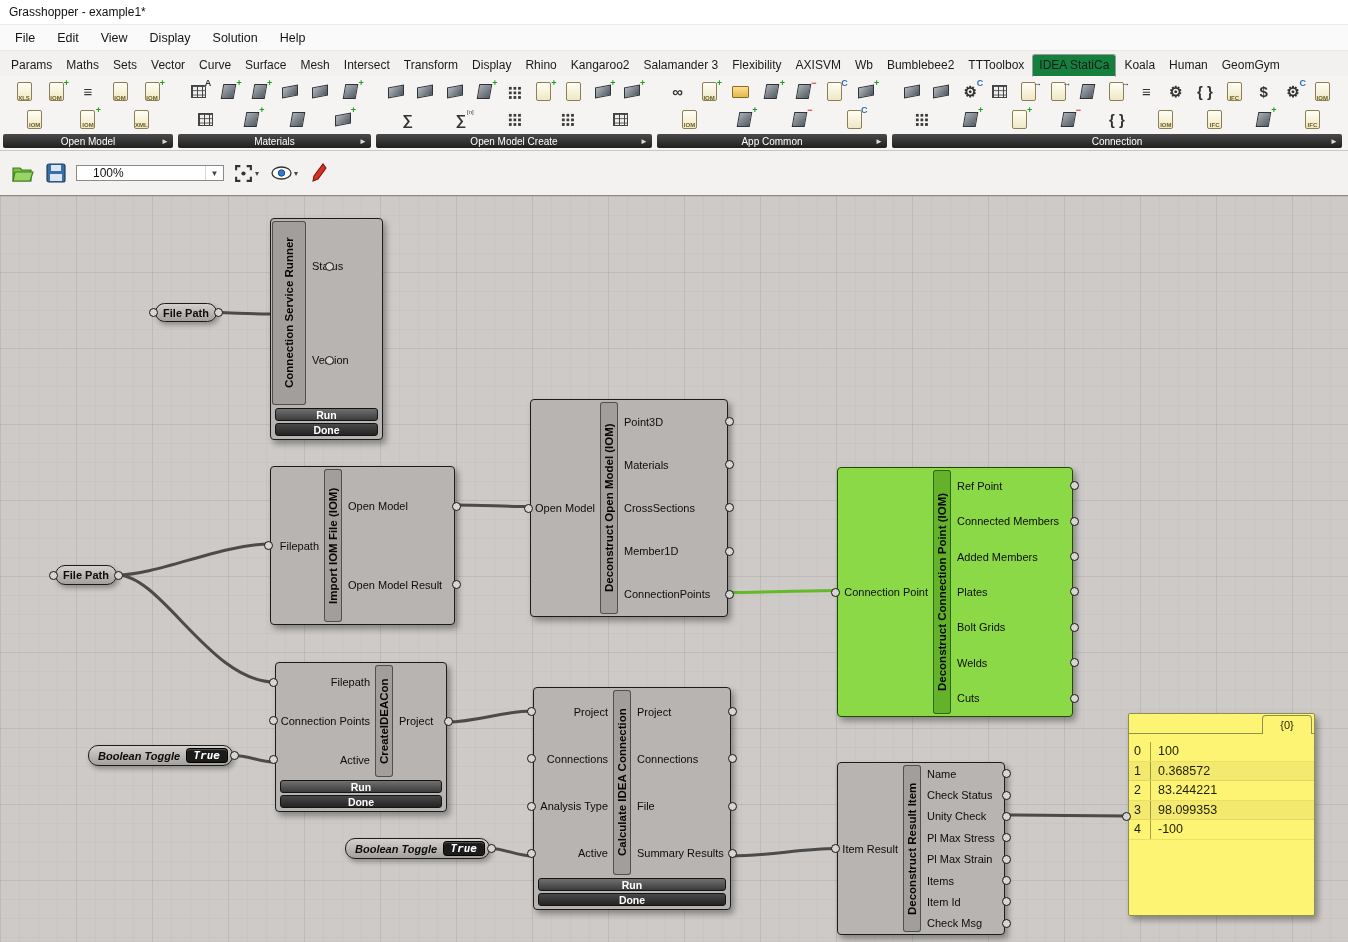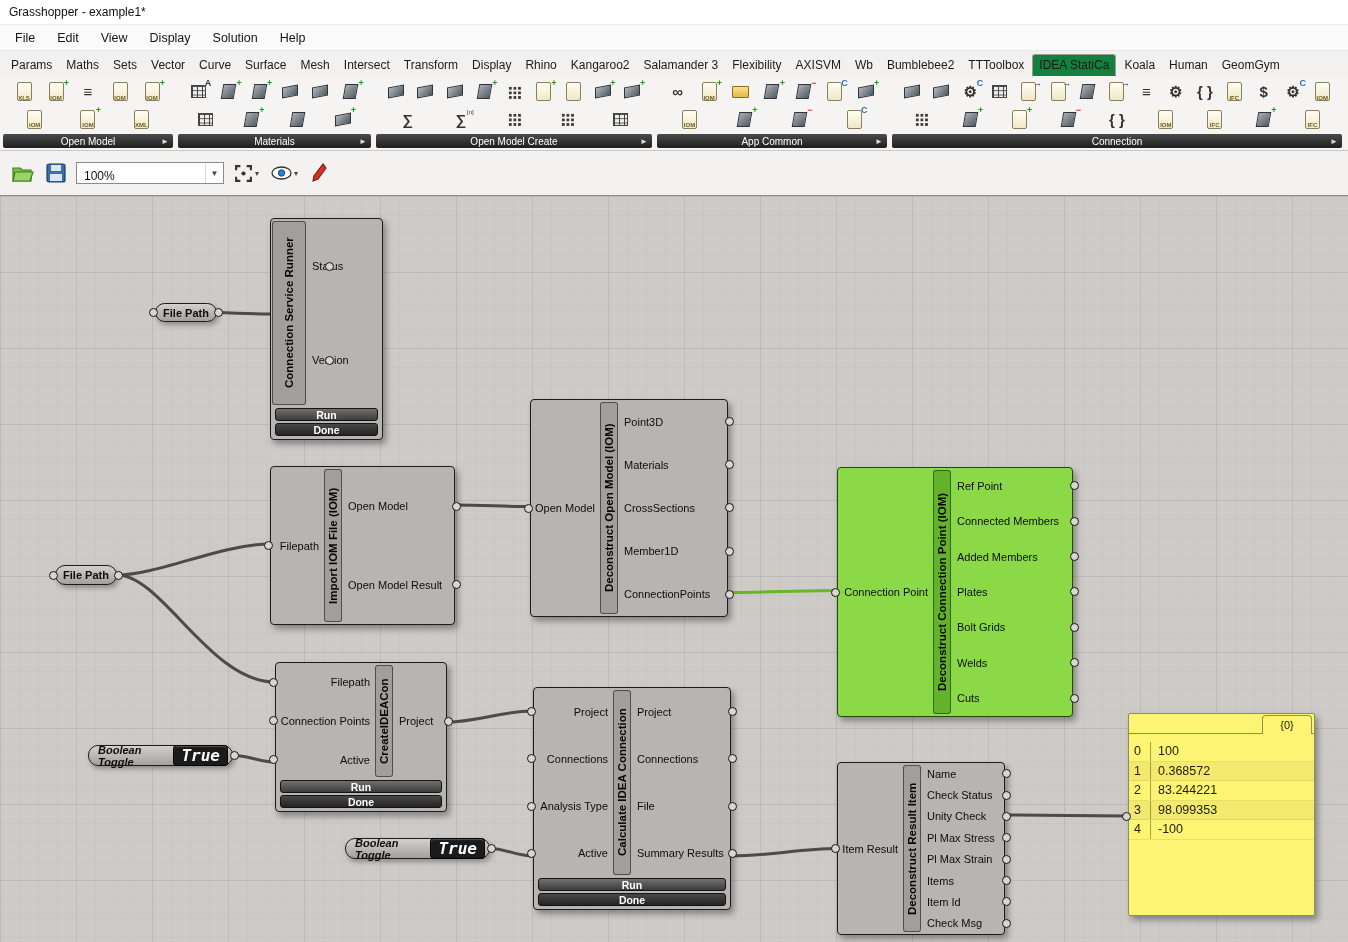--- a/index.html
+++ b/index.html
@@ -37,21 +37,21 @@
               background-image:linear-gradient(#444 1px,transparent 1px),linear-gradient(90deg,#444 1px,transparent 1px);
               background-size:100% 4.3px,5px 100%; }
   .glyph { font-size:15px; color:#333; font-weight:bold; line-height:1; }
   .nsup { position:absolute; top:2px; right:-1px; font-size:6px; color:#333; }
   .badge { position:absolute; top:-2px; right:-1px; font-size:9px; font-weight:bold; text-shadow:0 0 2px #fff; }
   .b-plus { color:#1c9c1c; } .b-minus { color:#cf2b2b; } .b-c { color:#2b6cb0; } .b-o { color:#333; }
 
   
   #canvastoolbar { height:45px; background:#f4f2f0; display:flex; align-items:center; gap:8px; padding:0 10px; border-bottom:1px solid #8a8a8a; }
   .tool-btn { display:flex; align-items:center; justify-content:center; height:30px; padding:0 2px; }
-  .zoom-box { width:148px; height:22px; background:#fff; border:1px solid #8a8a8a; display:flex; align-items:flex-end; font-size:12px; padding-left:7px; color:#111; }
+  .zoom-box { width:148px; height:16px; background:#fff; border:1px solid #8a8a8a; display:flex; align-items:flex-start; font-size:12px; padding-left:16px; color:#111; }
   .zoom-arrow { margin-left:auto; width:18px; height:100%; display:flex; align-items:center; justify-content:center; border-left:1px solid #d8d8d8; font-size:8px; color:#444; }
   .dd-caret { font-size:8px; color:#444; margin-left:2px; }
 
   
   #canvas { position:relative; height:746px; background-color:#cdcac7; overflow:hidden;
     background-image:
       linear-gradient(rgba(0,0,0,0.055) 1px, transparent 1px),
       linear-gradient(90deg, rgba(0,0,0,0.055) 1px, transparent 1px),
       linear-gradient(rgba(0,0,0,0.022) 1px, transparent 1px),
       linear-gradient(90deg, rgba(0,0,0,0.022) 1px, transparent 1px);
@@ -76,21 +76,21 @@
   .gh-comp.green { background:#8cd947; border-color:#1d4d00; }
   .gh-comp.green .band { background:#63b22a; border-color:rgba(0,45,0,0.55); }
   .gh-btn { height:13px; margin:1px 4px; background:linear-gradient(180deg,#707070,#3c3c3c); border:1px solid #141414; border-radius:3px;
             color:#fff; font-size:10.5px; font-weight:bold; display:flex; align-items:center; justify-content:center; }
   .gh-btn.done { background:linear-gradient(180deg,#484848,#242424); margin-bottom:3px; }
 
   .gh-pill { position:absolute; display:flex; align-items:center; justify-content:center; background:linear-gradient(180deg,#d3d0cd,#a3a09d);
              border:1.6px solid #1c1c1c; border-radius:10px; font-size:11px; font-weight:bold; color:#0d0d0d; box-shadow:2px 3px 5px rgba(0,0,0,0.3); }
   .gh-toggle { position:absolute; display:flex; align-items:center; background:linear-gradient(180deg,#d3d0cd,#a3a09d);
                border:1.6px solid #1c1c1c; border-radius:10px; font-size:11px; font-weight:600; color:#0d0d0d; box-shadow:2px 3px 5px rgba(0,0,0,0.3); padding:0 5px 0 9px;font-style:italic; }
-  .toggle-val { margin-left:auto; background:#1b1b1b; color:#fff; font-family:"DejaVu Sans Mono", monospace; font-size:16px; font-weight:bold;
+  .toggle-val { margin-left:auto; background:#1b1b1b; color:#fff; font-family:"DejaVu Sans Mono", monospace; font-size:11px; font-weight:bold;
                 padding:0 7px; border-radius:3px; box-shadow:0 0 0 1px #000, inset 0 1px 1px rgba(255,255,255,0.25);text-align:right; }
 
   
   .gh-panel { position:absolute; background:#fdf473; border:1px solid #8f8f52; border-radius:2px; box-shadow:3px 4px 6px rgba(0,0,0,0.35); }
   .panel-tabrow { height:20px; border-bottom:1px solid #8f8f52; position:relative; }
   .panel-tab { position:absolute; right:2px; top:1px; width:50px; height:19px; border:1px solid #8f8f52; border-bottom:none; border-radius:4px 4px 0 0;
                display:flex; align-items:center; justify-content:center; font-size:11px; color:#1e1e00; background:#fdf473; }
   .panel-body { padding-top:8px; }
   .panel-row { display:flex; align-items:center; height:19.5px; border-bottom:1px solid rgba(60,60,0,0.10); font-size:12.5px; color:#1e1e00; }
   .panel-row:nth-child(even) { background:rgba(0,0,0,0.045); }

